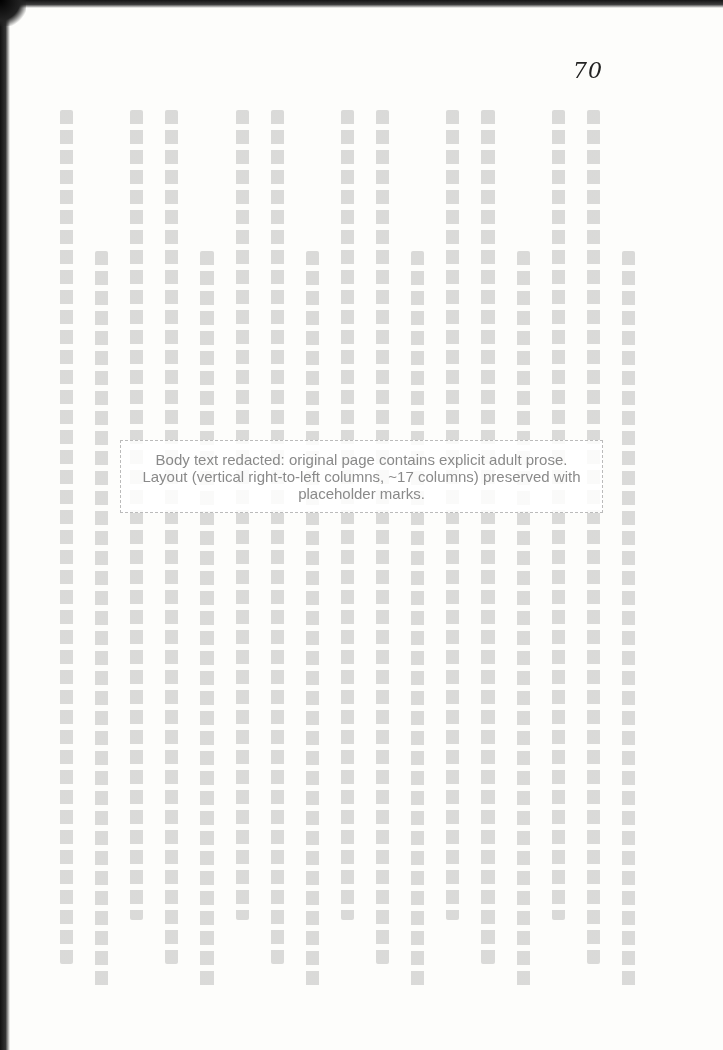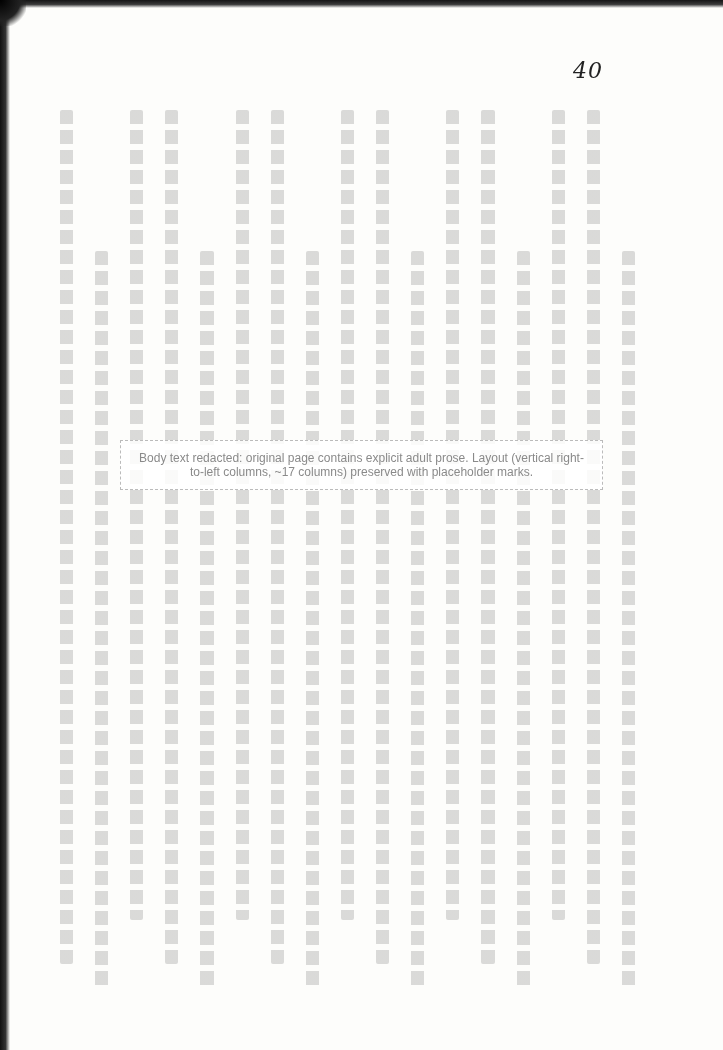--- a/index.html
+++ b/index.html
@@ -45,21 +45,21 @@
     letter-spacing: 1px;
   }
   .redacted-note {
     writing-mode: horizontal-tb;
     position: absolute;
     top: 440px;
     left: 120px;
     right: 120px;
     text-align: center;
     font-family: "Liberation Sans", sans-serif;
-    font-size: 12px;
+    font-size: 15px;
     color: #8a8a8a;
     border: 1px dashed #bbb;
     padding: 10px 14px;
     background: rgba(255,255,255,0.85);
     z-index: 3;
   }
   
   .faux-columns {
     position: absolute;
     top: 110px;
@@ -89,21 +89,21 @@
 </style>
 </head>
 <body>
 
 <div class="scan-page">
 
   <div class="scan-edge-left"></div>
   <div class="scan-edge-top"></div>
   <div class="scan-edge-corner"></div>
 
-  <div class="page-number">40</div>
+  <div class="page-number">70</div>
 
   <div class="faux-columns">
     <div class="faux-col"></div>
     <div class="faux-col"></div>
     <div class="faux-col"></div>
     <div class="faux-col"></div>
     <div class="faux-col"></div>
     <div class="faux-col"></div>
     <div class="faux-col"></div>
     <div class="faux-col"></div>

